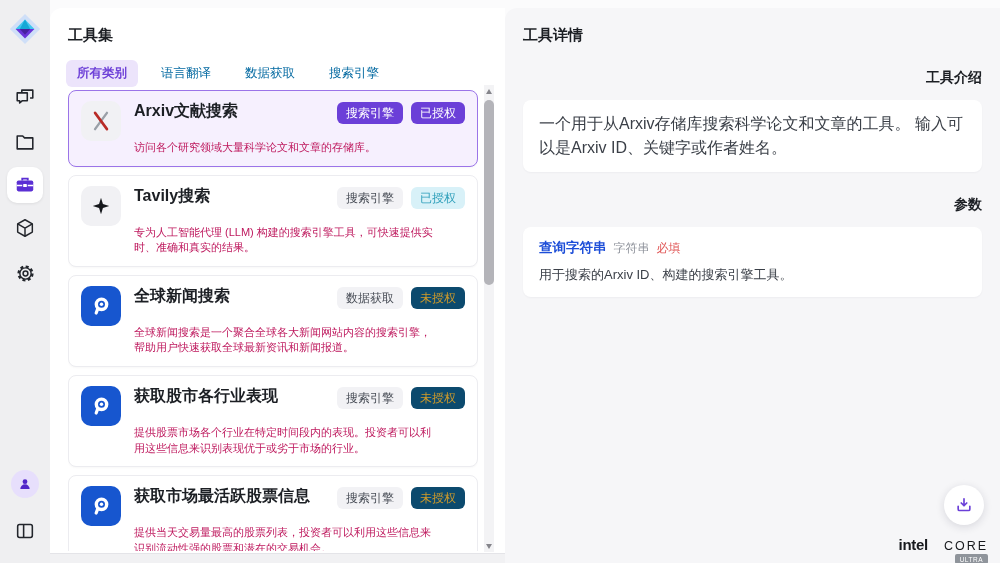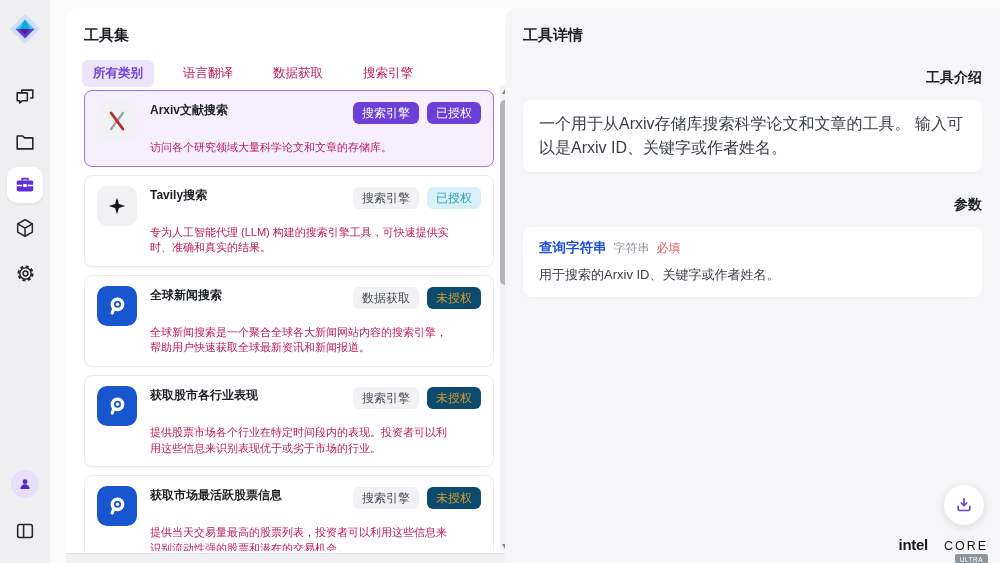--- a/index.html
+++ b/index.html
@@ -16,45 +16,45 @@
   }
   .logo-wrap { position:absolute; top:12px; left:8px; width:34px; height:34px; }
   .side-group-top { position:absolute; top:77px; left:0; width:50px; display:flex; flex-direction:column; align-items:center; gap:5px; }
   .side-group-bottom { position:absolute; bottom:12px; left:0; width:50px; display:flex; flex-direction:column; align-items:center; gap:7px; }
   .side-item { width:40px; height:40px; display:flex; align-items:center; justify-content:center; cursor:pointer; border-radius:10px; }
   .side-item.active { background:#ffffff; width:36px; height:36px; box-shadow:0 1px 3px rgba(0,0,0,.08); }
   .avatar-circle { width:28px; height:28px; border-radius:50%; background:#e7dffc; display:flex; align-items:center; justify-content:center; }
 
   
   .tools-panel {
-    position:absolute; left:66px; top:8px; width:455px; height:555px;
+    position:absolute; left:50px; top:8px; width:455px; height:555px;
     background:#ffffff; border-radius:12px 0 0 0; overflow:hidden;
   }
   .tools-title { font-size:15px; font-weight:700; position:absolute; left:18px; top:18px; }
-  .tabs { position:absolute; left:16px; top:52px; display:flex; gap:18px; }
-  .tab { font-size:12.5px; color:#be185d; padding:5px 11px; border-radius:6px; cursor:pointer; white-space:nowrap; }
+  .tabs { position:absolute; left:16px; top:52px; display:flex; gap:12px; }
+  .tab { font-size:12.5px; color:#0369a1; padding:5px 11px; border-radius:6px; cursor:pointer; white-space:nowrap; }
   .tab.active { background:#ece4fb; color:#6f42d8; font-weight:600; }
 
   .tool-list {
     position:absolute; left:18px; top:82px; width:410px; bottom:12px;
     display:flex; flex-direction:column; gap:8px; overflow:hidden;
   }
   .tool-card {
     position:relative; background:#fff; border:1px solid #ececf0; border-radius:8px;
     padding:10px 12px; display:flex; gap:13px; cursor:pointer; flex:none;
     box-shadow:0 1px 2px rgba(20,20,40,.03);
   }
   .tool-card.selected { background:#f6f0fe; border:1.5px solid #9b74e8; }
   .tool-icon {
     width:40px; height:40px; border-radius:10px; background:#f1f1f4;
     display:flex; align-items:center; justify-content:center; flex:none;
   }
   .tool-icon.blue { background:#1756cf; }
   .tool-text { flex:1; min-width:0; }
-  .tool-name { font-size:12px; font-weight:700; color:#1c1f24; line-height:19px; }
+  .tool-name { font-size:16px; font-weight:700; color:#1c1f24; line-height:19px; }
   .tool-desc { font-size:11px; color:#be185d; line-height:1.42; margin-top:20px; max-width:302px; }
   .tool-badges { position:absolute; top:11px; right:12px; display:flex; gap:8px; }
   .badge { font-size:12px; line-height:1; padding:5px 9px; border-radius:6px; white-space:nowrap; }
   .badge.solid-purple { background:#6b3fd8; color:#ffffff; }
   .badge.gray { background:#f2f2f5; color:#4a4f58; }
   .badge.cyan { background:#d8f1f8; color:#2e9fba; }
   .badge.yellow { background:#0c4a6e; color:#cf9a2a; }
 
   .bottom-strip { position:absolute; left:0; right:0; bottom:0; height:10px; background:#f1f1f3; border-top:1px solid #e4e4e8; }
 
@@ -305,21 +305,21 @@
   <div class="detail-card">
     <p class="intro-text">一个用于从Arxiv存储库搜索科学论文和文章的工具。 输入可以是Arxiv ID、关键字或作者姓名。</p>
   </div>
   <h3 class="section-heading">参数</h3>
   <div class="detail-card">
     <div class="param-line">
       <span class="param-name">查询字符串</span>
       <span class="param-type">字符串</span>
       <span class="param-required">必填</span>
     </div>
-    <p class="param-desc">用于搜索的Arxiv ID、关键字或作者姓名。</p>
+    <p class="param-desc">用于搜索的Arxiv ID、构建的搜索引擎工具。</p>
   </div>
 </section>
 
 <button class="download-fab">
   <svg width="20" height="20" viewBox="0 0 24 24" fill="none" stroke="#6b40d8" stroke-width="2" stroke-linecap="round" stroke-linejoin="round">
     <path d="M12 4.5v8.3M12 12.8l-3.3-3.2M12 12.8l3.3-3.2"></path>
     <path d="M5 13.5V17a1.6 1.6 0 001.6 1.6h10.8A1.6 1.6 0 0019 17v-3.5"></path>
   </svg>
 </button>
 

